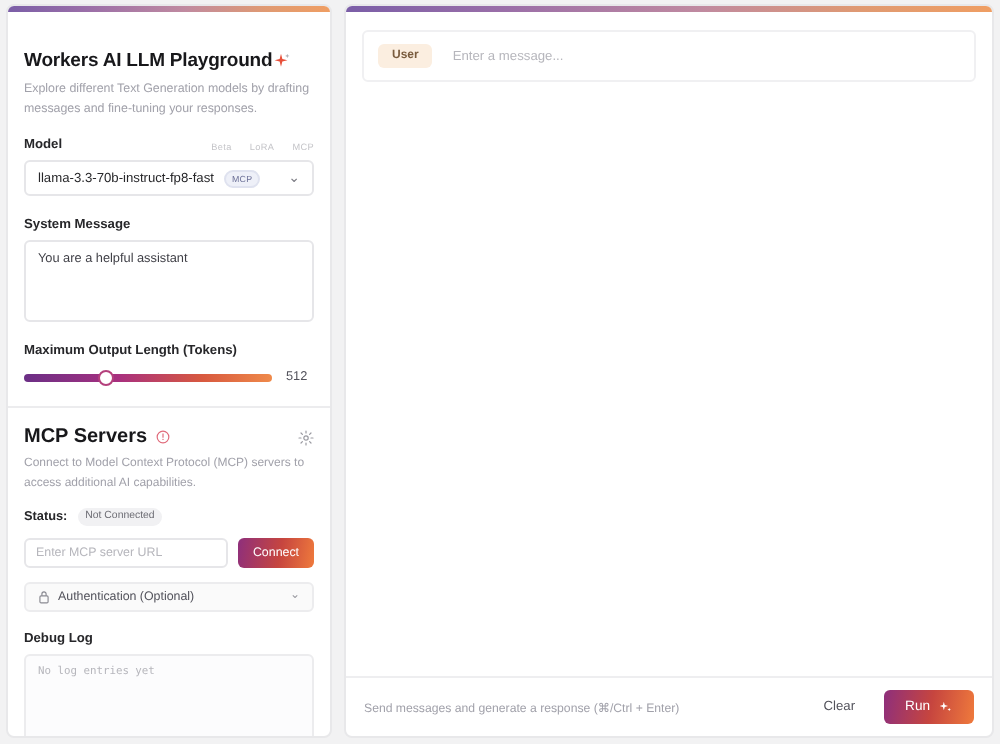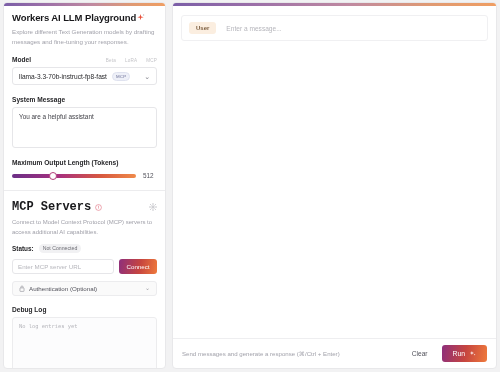--- a/index.html
+++ b/index.html
@@ -36,21 +36,21 @@
 
   
   .left {
     width: 163px;
     flex: 0 0 163px;
     padding: 9px 8px 8px 8px;
   }
   .title-row {
     display: flex;
     align-items: center;
-    margin-top: 0;
+    margin-top: 13px;
   }
   .title {
     font-size: 9.5px;
     font-weight: bold;
     color: #18181b;
     letter-spacing: -0.1px;
   }
   .sparkle { line-height: 0; }
   .subtitle {
     margin-top: 4px;
@@ -142,21 +142,21 @@
     margin: 11px -8px 0 -8px;
     border-top: 1px solid #ececee;
   }
 
   .mcp-head {
     margin-top: 9px;
     display: flex;
     align-items: center;
     gap: 4px;
   }
-  .mcp-title { font-size: 12px; font-weight: bold; color: #18181b; font-family: Liberation Mono, monospace; }
+  .mcp-title { font-size: 10px; font-weight: bold; color: #18181b; }
   .gear { margin-left: auto; line-height: 0; }
   .mcp-desc {
     margin-top: 4px;
     font-size: 6px;
     line-height: 1.55;
     color: #a1a1aa;
   }
   .status-row {
     margin-top: 7px;
     display: flex;

